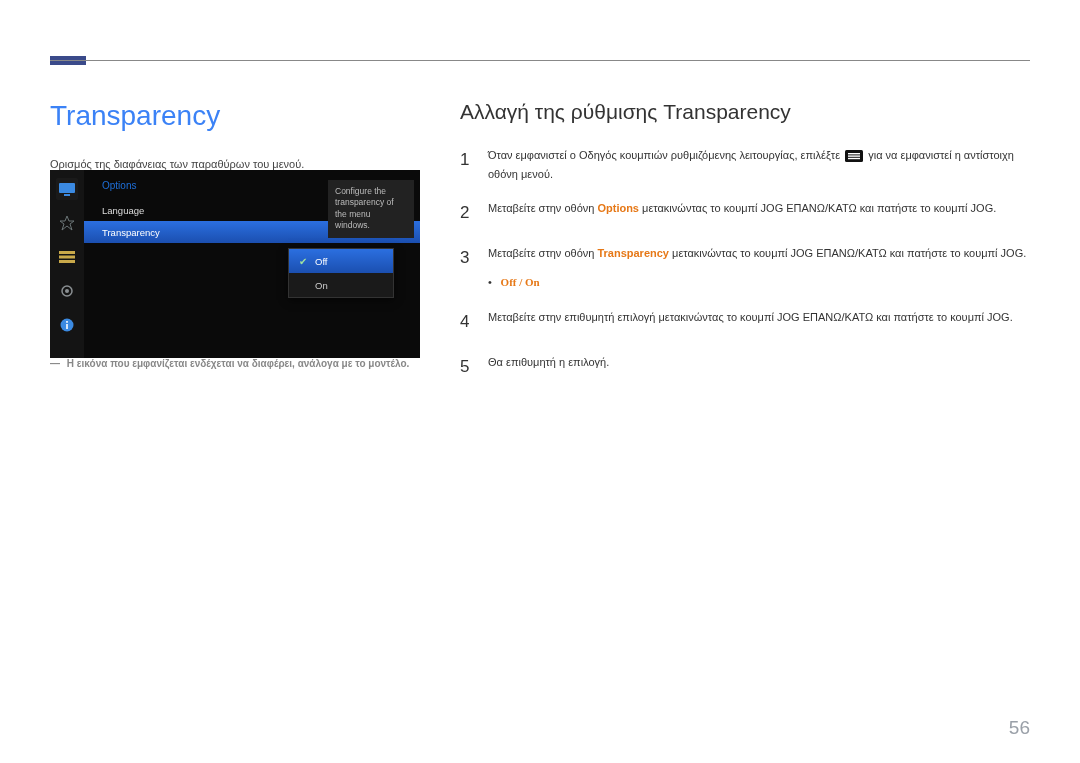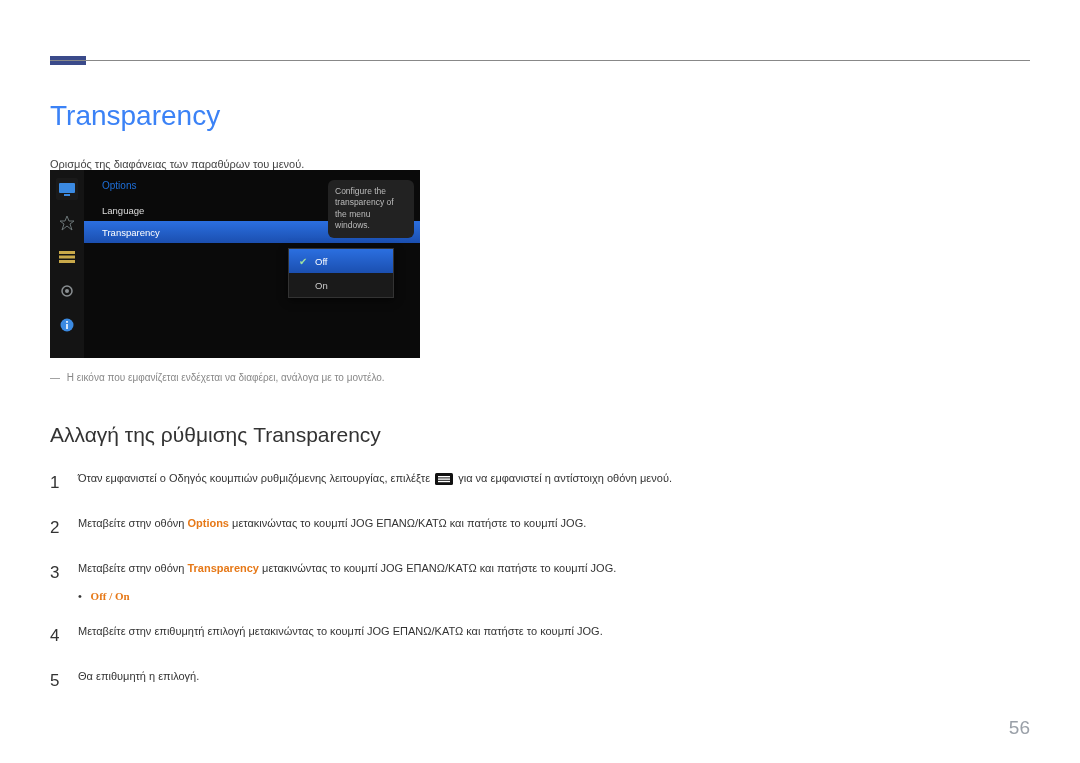--- a/index.html
+++ b/index.html
@@ -26,21 +26,20 @@
     height: 9px;
     background: #3a4a8a;
   }
   .content {
     position: absolute;
     top: 100px;
     left: 50px;
     right: 50px;
     display: flex;
     gap: 40px;
-    flex-direction: column;
   }
   .left-col { width: 370px; }
   .right-col { flex: 1; }
   .title-blue {
     color: #3b82f6;
     font-size: 28px;
     font-weight: 400;
     margin-bottom: 26px;
   }
   .desc {
@@ -127,26 +126,26 @@
   .osd-tooltip {
     position: absolute;
     top: 10px;
     right: 6px;
     width: 86px;
     background: #222;
     color: #bbb;
     font-size: 8.5px;
     line-height: 1.35;
     padding: 6px 7px;
-    border-radius: 6px;
+    border-radius: 0;
   }
   .note {
     font-size: 10px;
     color: #888;
-    margin-top: 14px;
+    font-weight: bold;
   }
   .note .dash { color: #888; margin-right: 4px; }
   .right-title {
     font-size: 21px;
     color: #333;
     font-weight: 400;
     margin-bottom: 22px;
   }
   .steps { }
   .step {

